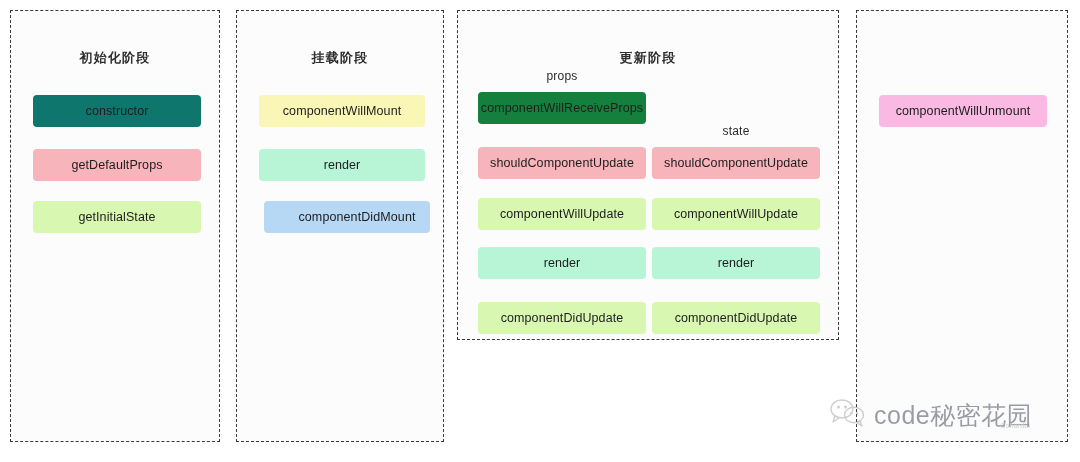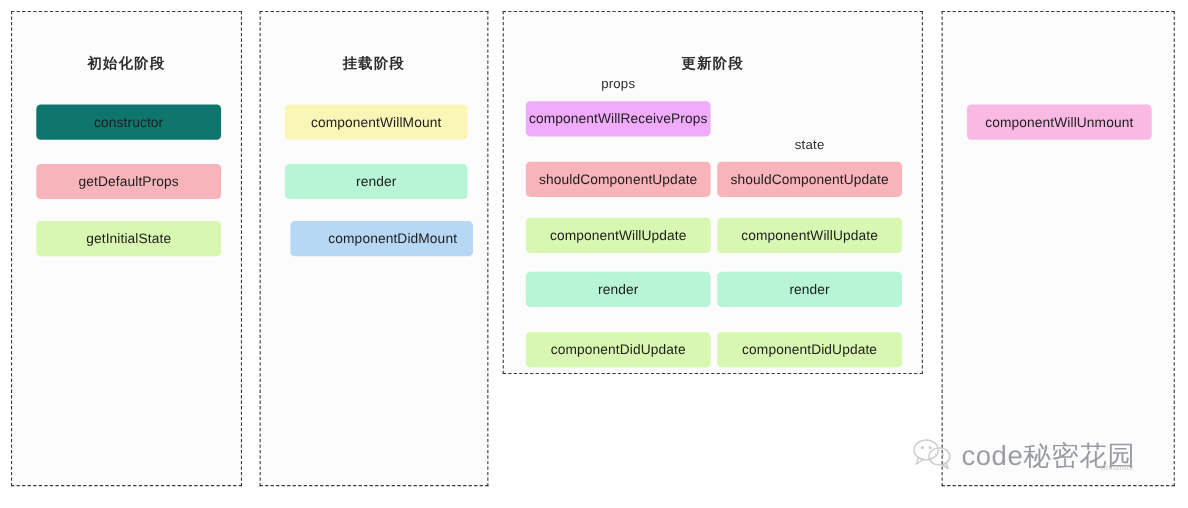--- a/index.html
+++ b/index.html
@@ -107,21 +107,21 @@
     <div class="phase" style="left: 236px; top: 10px; width: 208px; height: 432px;">
       <div class="phase-title" style="top: 38px;">挂载阶段</div>
       <div class="lcbox" style="left: 22px; top: 84px; width: 166px; height: 32px; background: rgb(249, 246, 182);">componentWillMount</div>
       <div class="lcbox" style="left: 22px; top: 138px; width: 166px; height: 32px; background: rgb(184, 245, 214);">render</div>
       <div class="lcbox" style="left: 27px; top: 190px; width: 166px; height: 32px; background: rgb(182, 216, 245); padding-left: 20px;">componentDidMount</div>
     </div>
     <div class="phase" style="left: 457px; top: 10px; width: 382px; height: 330px;">
       <div class="phase-title" style="top: 38px;">更新阶段</div>
       <div class="sublabel" style="left: 20px; top: 58px; width: 168px;">props</div>
       <div class="sublabel" style="left: 194px; top: 113px; width: 168px;">state</div>
-      <div class="lcbox" style="left: 20px; top: 81px; width: 168px; height: 32px; background: #f0abfc;">componentWillReceiveProps</div>
+      <div class="lcbox" style="left: 20px; top: 81px; width: 168px; height: 32px; background: #15803d;">componentWillReceiveProps</div>
       <div class="lcbox" style="left: 20px; top: 136px; width: 168px; height: 32px; background: rgb(248, 180, 187);">shouldComponentUpdate</div>
       <div class="lcbox" style="left: 194px; top: 136px; width: 168px; height: 32px; background: rgb(248, 180, 187);">shouldComponentUpdate</div>
       <div class="lcbox" style="left: 20px; top: 187px; width: 168px; height: 32px; background: rgb(216, 247, 176);">componentWillUpdate</div>
       <div class="lcbox" style="left: 194px; top: 187px; width: 168px; height: 32px; background: rgb(216, 247, 176);">componentWillUpdate</div>
       <div class="lcbox" style="left: 20px; top: 236px; width: 168px; height: 32px; background: rgb(184, 245, 214);">render</div>
       <div class="lcbox" style="left: 194px; top: 236px; width: 168px; height: 32px; background: rgb(184, 245, 214);">render</div>
       <div class="lcbox" style="left: 20px; top: 291px; width: 168px; height: 32px; background: rgb(216, 247, 176);">componentDidUpdate</div>
       <div class="lcbox" style="left: 194px; top: 291px; width: 168px; height: 32px; background: rgb(216, 247, 176);">componentDidUpdate</div>
     </div>
     <div class="phase" style="left: 856px; top: 10px; width: 212px; height: 432px;">

